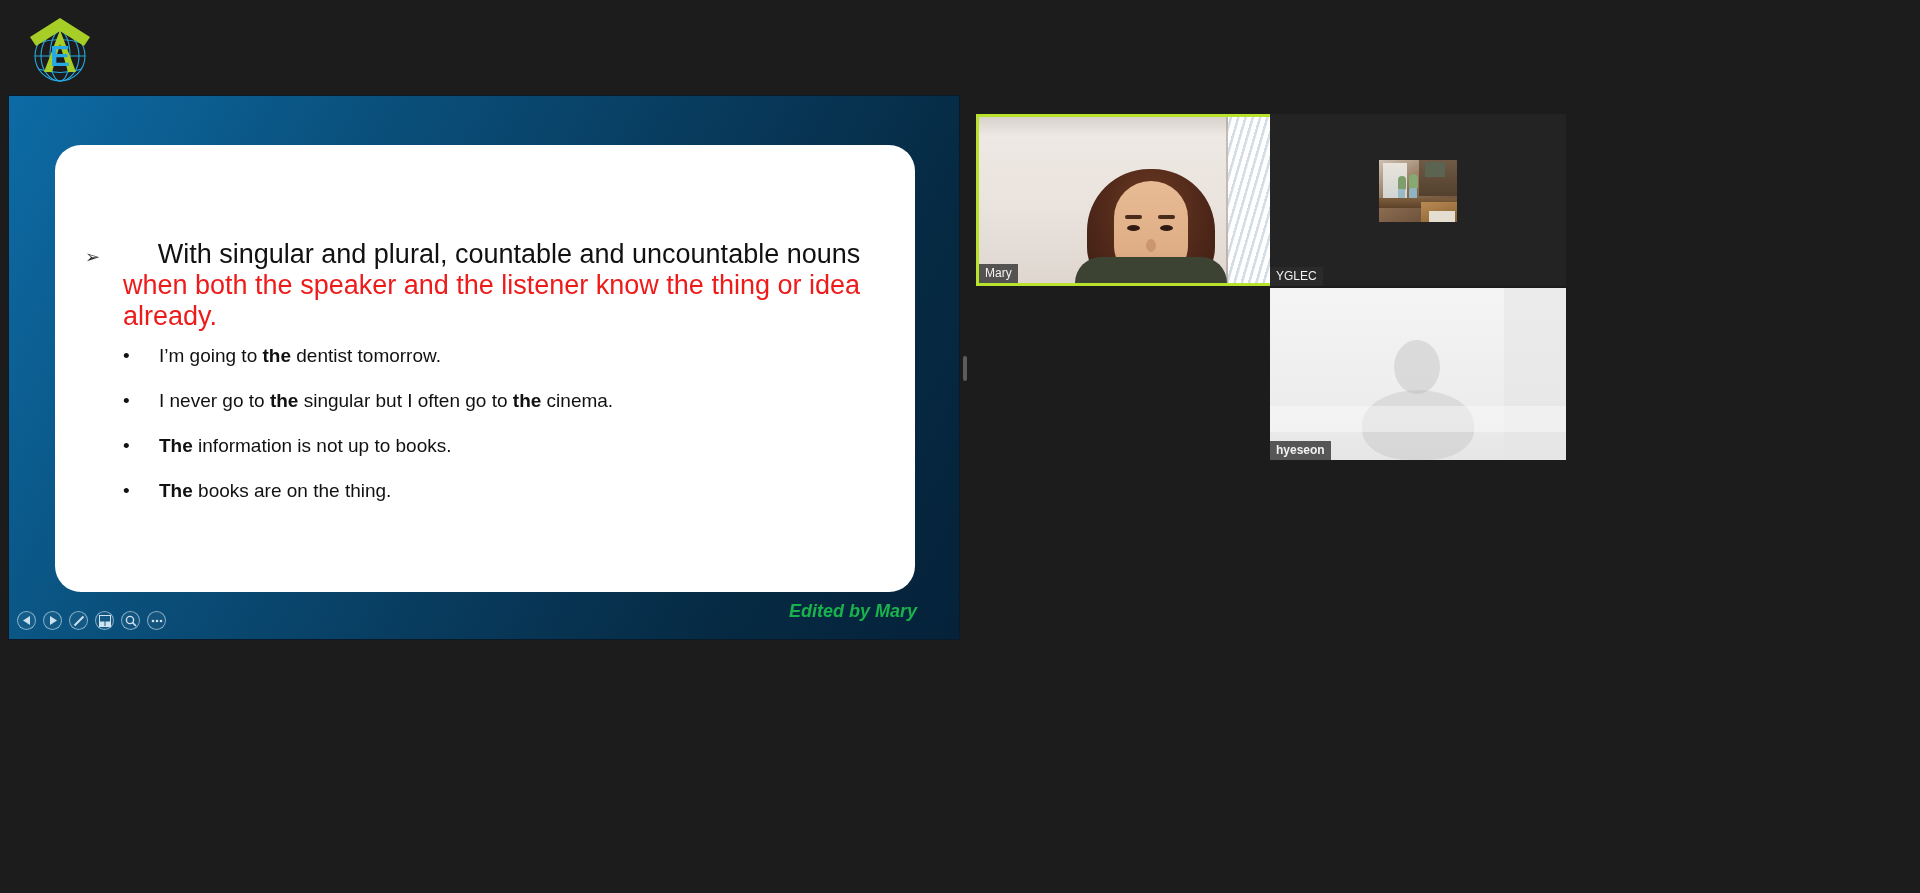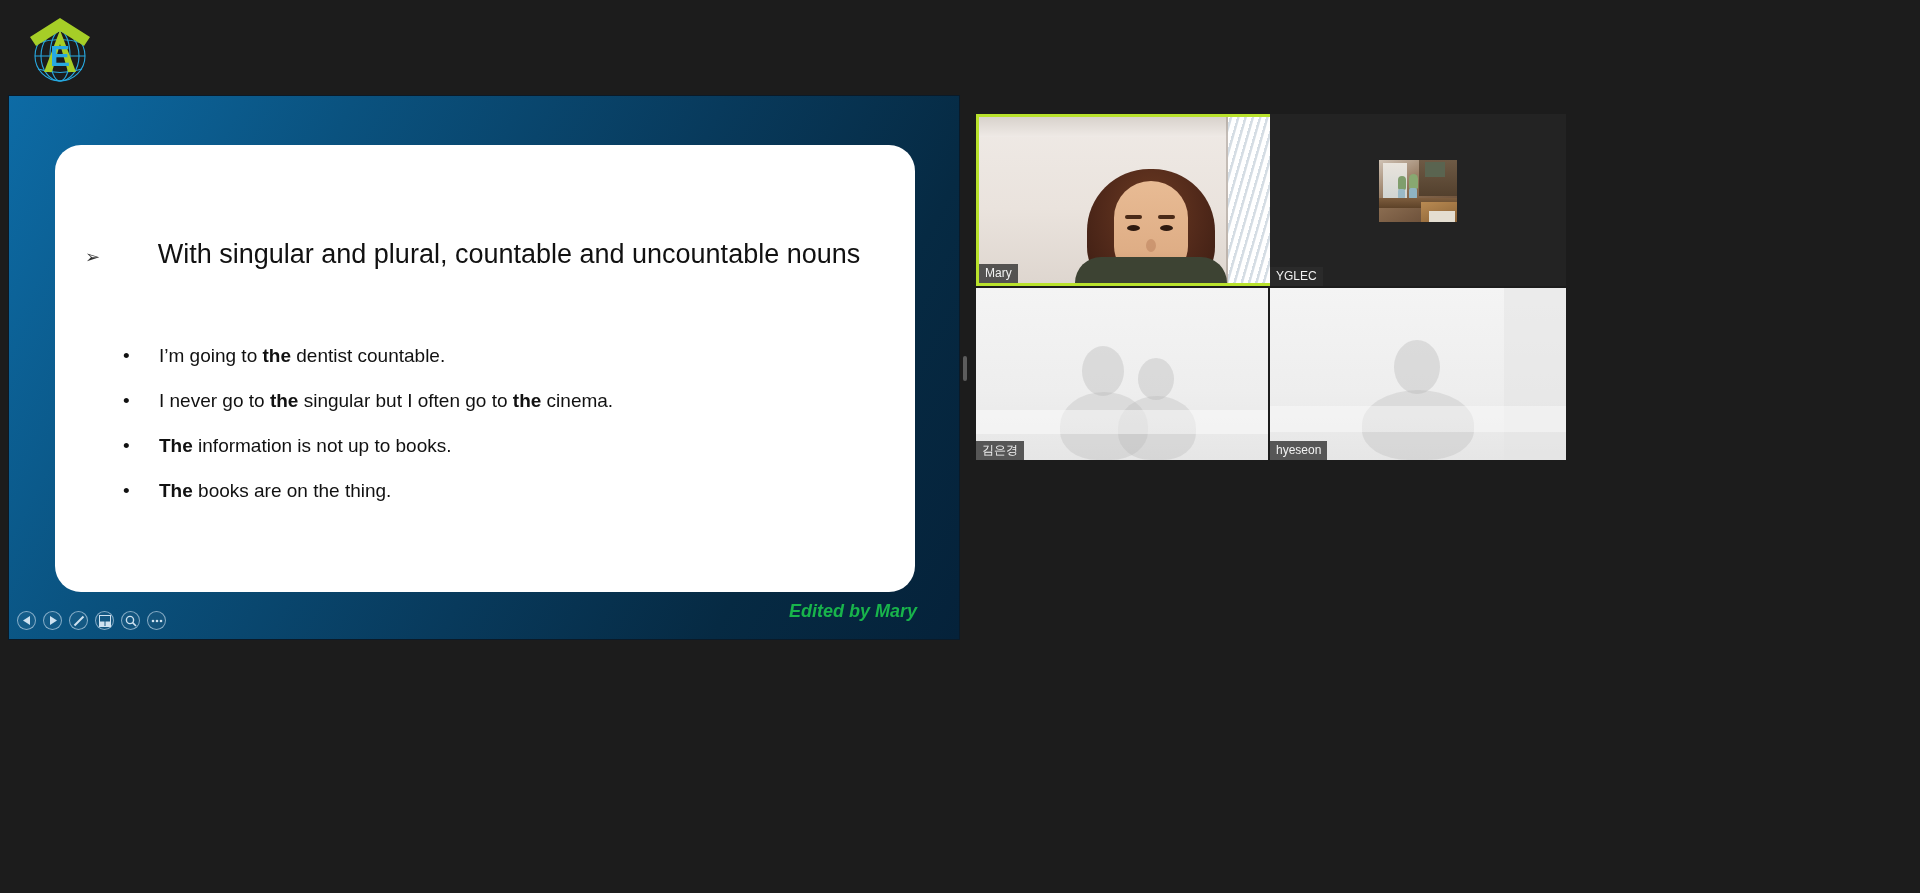--- a/index.html
+++ b/index.html
@@ -207,21 +207,21 @@
   #tile-kim .k-a-head { left: 106px; top: 58px; width: 42px; height: 50px; }
   #tile-kim .k-a-body { left: 84px; top: 104px; width: 88px; height: 68px; }
   #tile-kim .k-b-head { left: 162px; top: 70px; width: 36px; height: 42px; }
   #tile-kim .k-b-body { left: 142px; top: 108px; width: 78px; height: 64px; }
   #tile-kim .band {
     position: absolute; left: 0; top: 122px; width: 100%; height: 24px;
     background: rgba(255,255,255,.45);
   }
 
   
-  #tile-hye { left: 1270px; top: 288px; width: 296px; height: 172px; background: #c2410c; }
+  #tile-hye { left: 1270px; top: 288px; width: 296px; height: 172px; background: #c2410c; font-weight: bold; }
   #tile-hye .h-head { left: 124px; top: 52px; width: 46px; height: 54px; }
   #tile-hye .h-body { left: 92px; top: 102px; width: 112px; height: 70px; }
   #tile-hye .band2 {
     position: absolute; left: 0; top: 118px; width: 100%; height: 26px;
     background: rgba(255,255,255,.4);
   }
   #tile-hye .shade-r {
     position: absolute; right: 0; top: 0; width: 62px; height: 100%;
     background: rgba(228,228,228,.55);
   }
@@ -271,25 +271,26 @@
   </div>
 
   <div class="share-stage">
 
     <div class="slide-card">
 
 
       <div class="main-bullet">
         <span class="arrow">➢</span>
         <span class="btext">With singular and plural, countable and uncountable nouns</span>
+        <span class="red">when both the speaker and the listener know the thing or idea already.</span>
       </div>
 
       <div class="ex-list">
         <div class="ex-item">
-          <span class="dot">•</span><span>I’m going to </span><b>the</b><span> dentist countable.</span>
+          <span class="dot">•</span><span>I’m going to </span><b>the</b><span> dentist tomorrow.</span>
         </div>
         <div class="ex-item">
           <span class="dot">•</span><span>I never go to </span><b>the</b><span> singular but I often go to </span><b>the</b><span> cinema.</span>
         </div>
         <div class="ex-item">
           <span class="dot">•</span><b>The</b><span> information is not up to books.</span>
         </div>
         <div class="ex-item">
           <span class="dot">•</span><b>The</b><span> books are on the thing.</span>
         </div>
@@ -367,30 +368,20 @@
         <div class="yg-vase1"></div>
       <div class="yg-plant2"></div>
         <div class="yg-vase2"></div>
       <div class="yg-shelf"></div>
       <div class="yg-table"></div>
       <div class="yg-paper"></div>
     </div>
     <div class="namebadge">YGLEC</div>
   </div>
 
-  <div class="tile" id="tile-kim">
-    <div class="ghost-room">
-      <div class="ghost-fig ghost-head k-a-head"></div>
-      <div class="ghost-fig k-a-body"></div>
-      <div class="ghost-fig ghost-head k-b-head"></div>
-      <div class="ghost-fig k-b-body"></div>
-      <div class="band"></div>
-    </div>
-    <div class="namebadge">김은경</div>
-  </div>
 
   <div class="tile" id="tile-hye">
     <div class="ghost-room">
       <div class="shade-r"></div>
       <div class="ghost-fig ghost-head h-head"></div>
       <div class="ghost-fig h-body"></div>
       <div class="band2"></div>
     </div>
     <div class="namebadge">hyeseon</div>
   </div>

